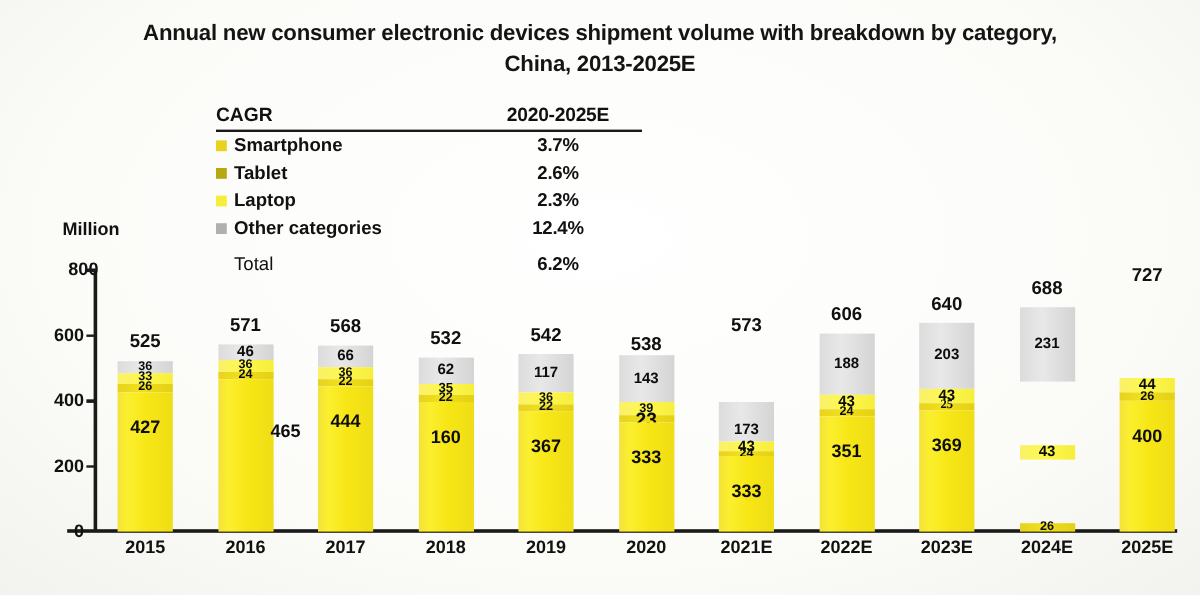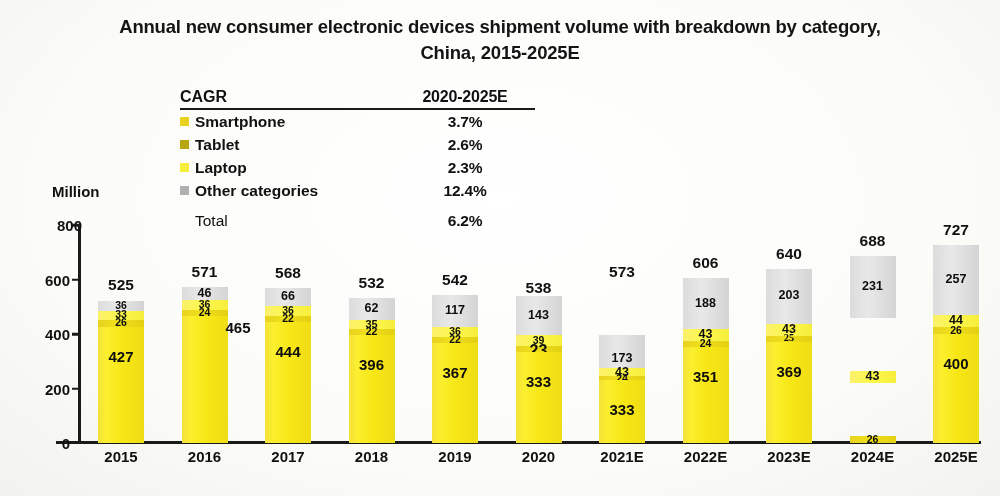--- a/index.html
+++ b/index.html
@@ -117,21 +117,21 @@
     top:448px;
     color:#111;
   }
   #xlabels { position:absolute; left:78px; top:0; width:902px; height:1px; }
 </style>
 </head>
 <body>
 
 <div id="page">
 
-  <div id="title">Annual new consumer electronic devices shipment volume with breakdown by category, China, 2015-2025E</div>
+  <div id="title">Annual new consumer electronic devices shipment volume with breakdown by category, China, 2013-2025E</div>
 
   <div id="cagr">
     <div class="cagr-row cagr-head">
       <div class="lab">CAGR</div>
       <div class="val">2020-2025E</div>
     </div>
 
     <div class="cagr-row item">
       <div class="lab">
         <span class="swatch" style="background:#e8d21f"></span>
@@ -206,21 +206,21 @@
         <div class="seg other" style="height: 12.535px;">
           <div class="seg-label" style="font-size: 12.5px; top: -0.6075px;">46</div>
         </div>
         <div class="seg laptop" style="height: 9.81px;">
           <div class="seg-label" style="font-size: 10.5px; top: -0.87px;">36</div>
         </div>
         <div class="seg tablet" style="height: 6.54px;">
           <div class="seg-label" style="font-size: 10.5px; top: -2.505px;">24</div>
         </div>
         <div class="seg smart" style="height: 126.713px;">
-          <div class="seg-label" style="font-size: 15px; top: 4px; padding-left: 44px;">465</div>
+          <div class="seg-label" style="font-size: 15px; top: 36px; padding-left: 44px;">465</div>
         </div>
       </div>
       <div class="total-label" style="left: 93.5px; top: 38.4025px;">571</div>
       <div class="barcol" style="left: 187px; height: 154.78px;">
         <div class="seg other" style="height: 17.985px;">
           <div class="seg-label" style="font-size: 12.5px; top: 2.1175px;">66</div>
         </div>
         <div class="seg laptop" style="height: 9.81px;">
           <div class="seg-label" style="font-size: 10.5px; top: -0.87px;">36</div>
         </div>
@@ -236,21 +236,21 @@
         <div class="seg other" style="height: 21.5275px;">
           <div class="seg-label" style="font-size: 12.5px; top: 3.88875px;">62</div>
         </div>
         <div class="seg laptop" style="height: 9.5375px;">
           <div class="seg-label" style="font-size: 11px; top: -1.00625px;">35</div>
         </div>
         <div class="seg tablet" style="height: 5.995px;">
           <div class="seg-label" style="font-size: 10.5px; top: -2.7775px;">22</div>
         </div>
         <div class="seg smart" style="height: 107.91px;">
-          <div class="seg-label" style="font-size: 15px; top: 22px;">396</div>
+          <div class="seg-label" style="font-size: 15px; top: 22px;">160</div>
         </div>
       </div>
       <div class="total-label" style="left: 260.5px; top: 49.03px;">532</div>
       <div class="barcol" style="left: 354px; height: 147.695px;">
         <div class="seg other" style="height: 31.8825px;">
           <div class="seg-label" style="font-size: 12.5px; top: 9.06625px;">117</div>
         </div>
         <div class="seg laptop" style="height: 9.81px;">
           <div class="seg-label" style="font-size: 10.5px; top: -0.87px;">36</div>
         </div>
@@ -328,23 +328,20 @@
         </div>
         <div class="seg laptop" style="height: 11.7175px;">
           <div class="seg-label" style="font-size: 12.5px; top: -1.01625px;">43</div>
         </div>
         <div class="seg tablet" style="height: 7.085px;">
           <div class="seg-label" style="font-size: 10.5px; top: -2.2325px;">26</div>
         </div>
       </div>
       <div class="total-label" style="left: 761.5px; top: 6.52px;">688</div>
       <div class="barcol" style="left: 855px; height: 198.107px;">
-        <div class="seg other" style="height: 70.0325px;">
-          <div class="seg-label" style="font-size: 12.5px; top: 28.1412px;">257</div>
-        </div>
         <div class="seg laptop" style="height: 11.99px;">
           <div class="seg-label" style="font-size: 12.5px; top: -0.88px;">44</div>
         </div>
         <div class="seg tablet" style="height: 7.085px;">
           <div class="seg-label" style="font-size: 10.5px; top: -2.2325px;">26</div>
         </div>
         <div class="seg smart" style="height: 109px;">
           <div class="seg-label" style="font-size: 15px; top: 22px;">400</div>
         </div>
       </div>

